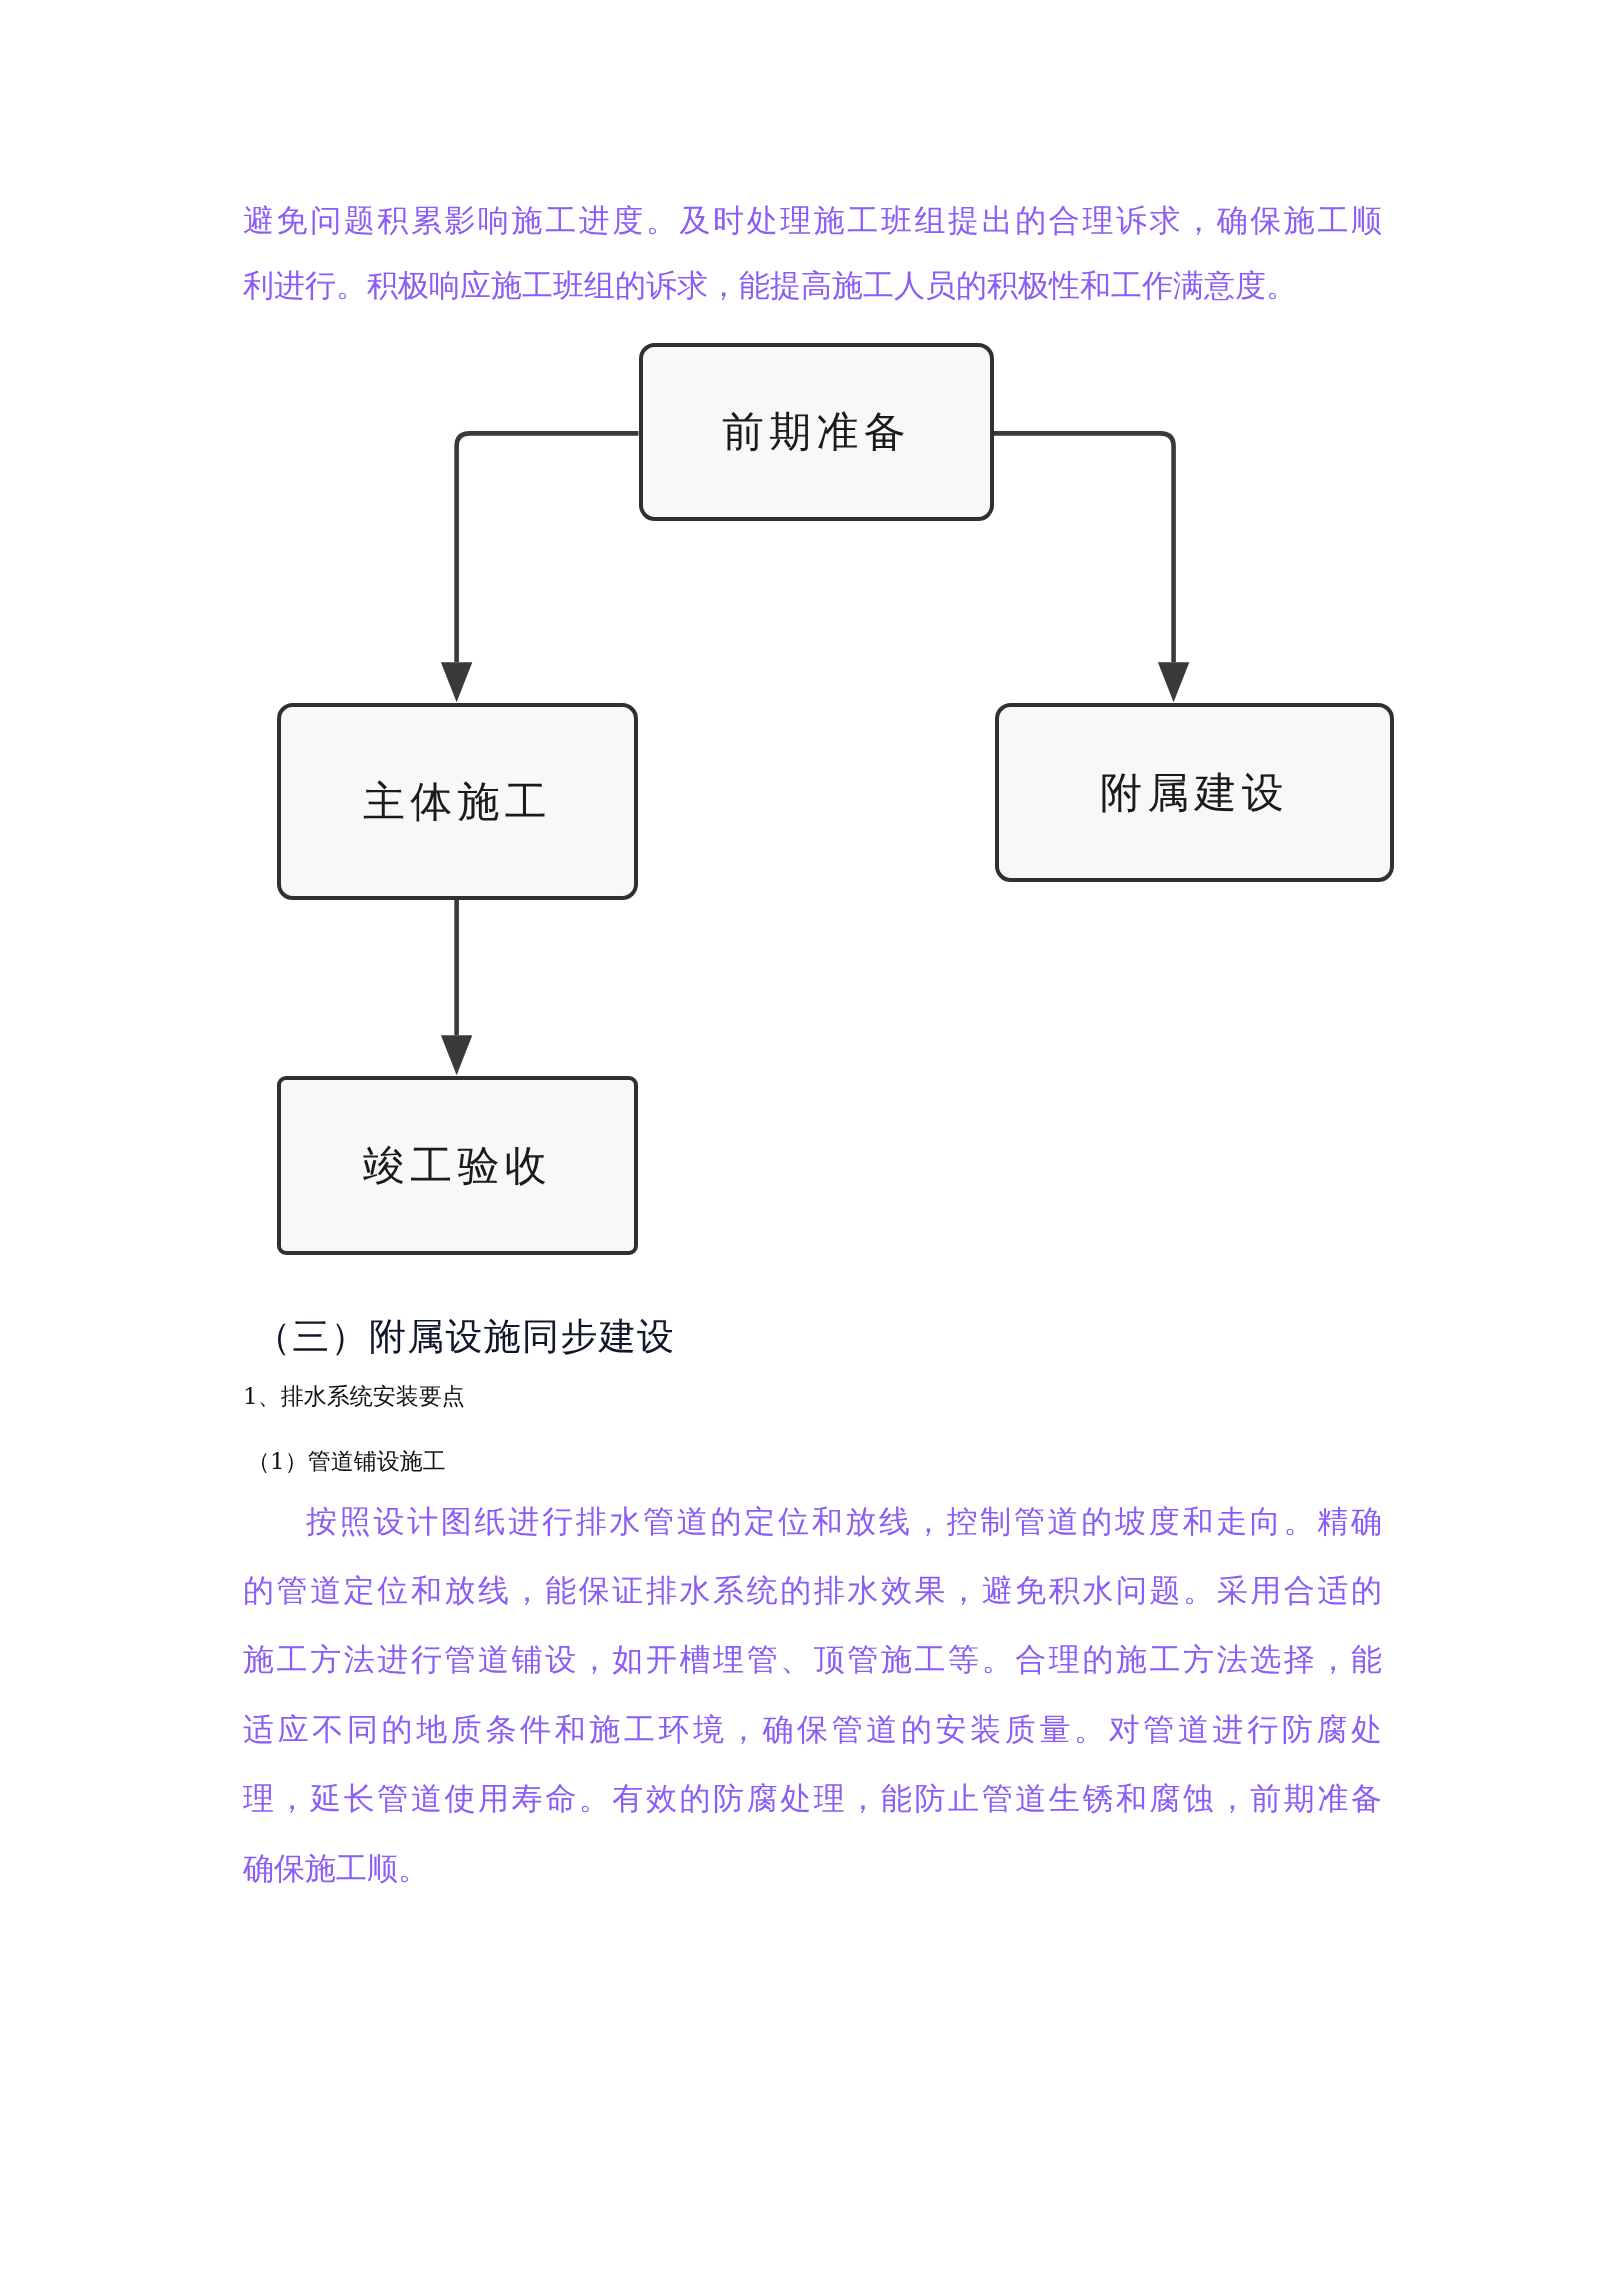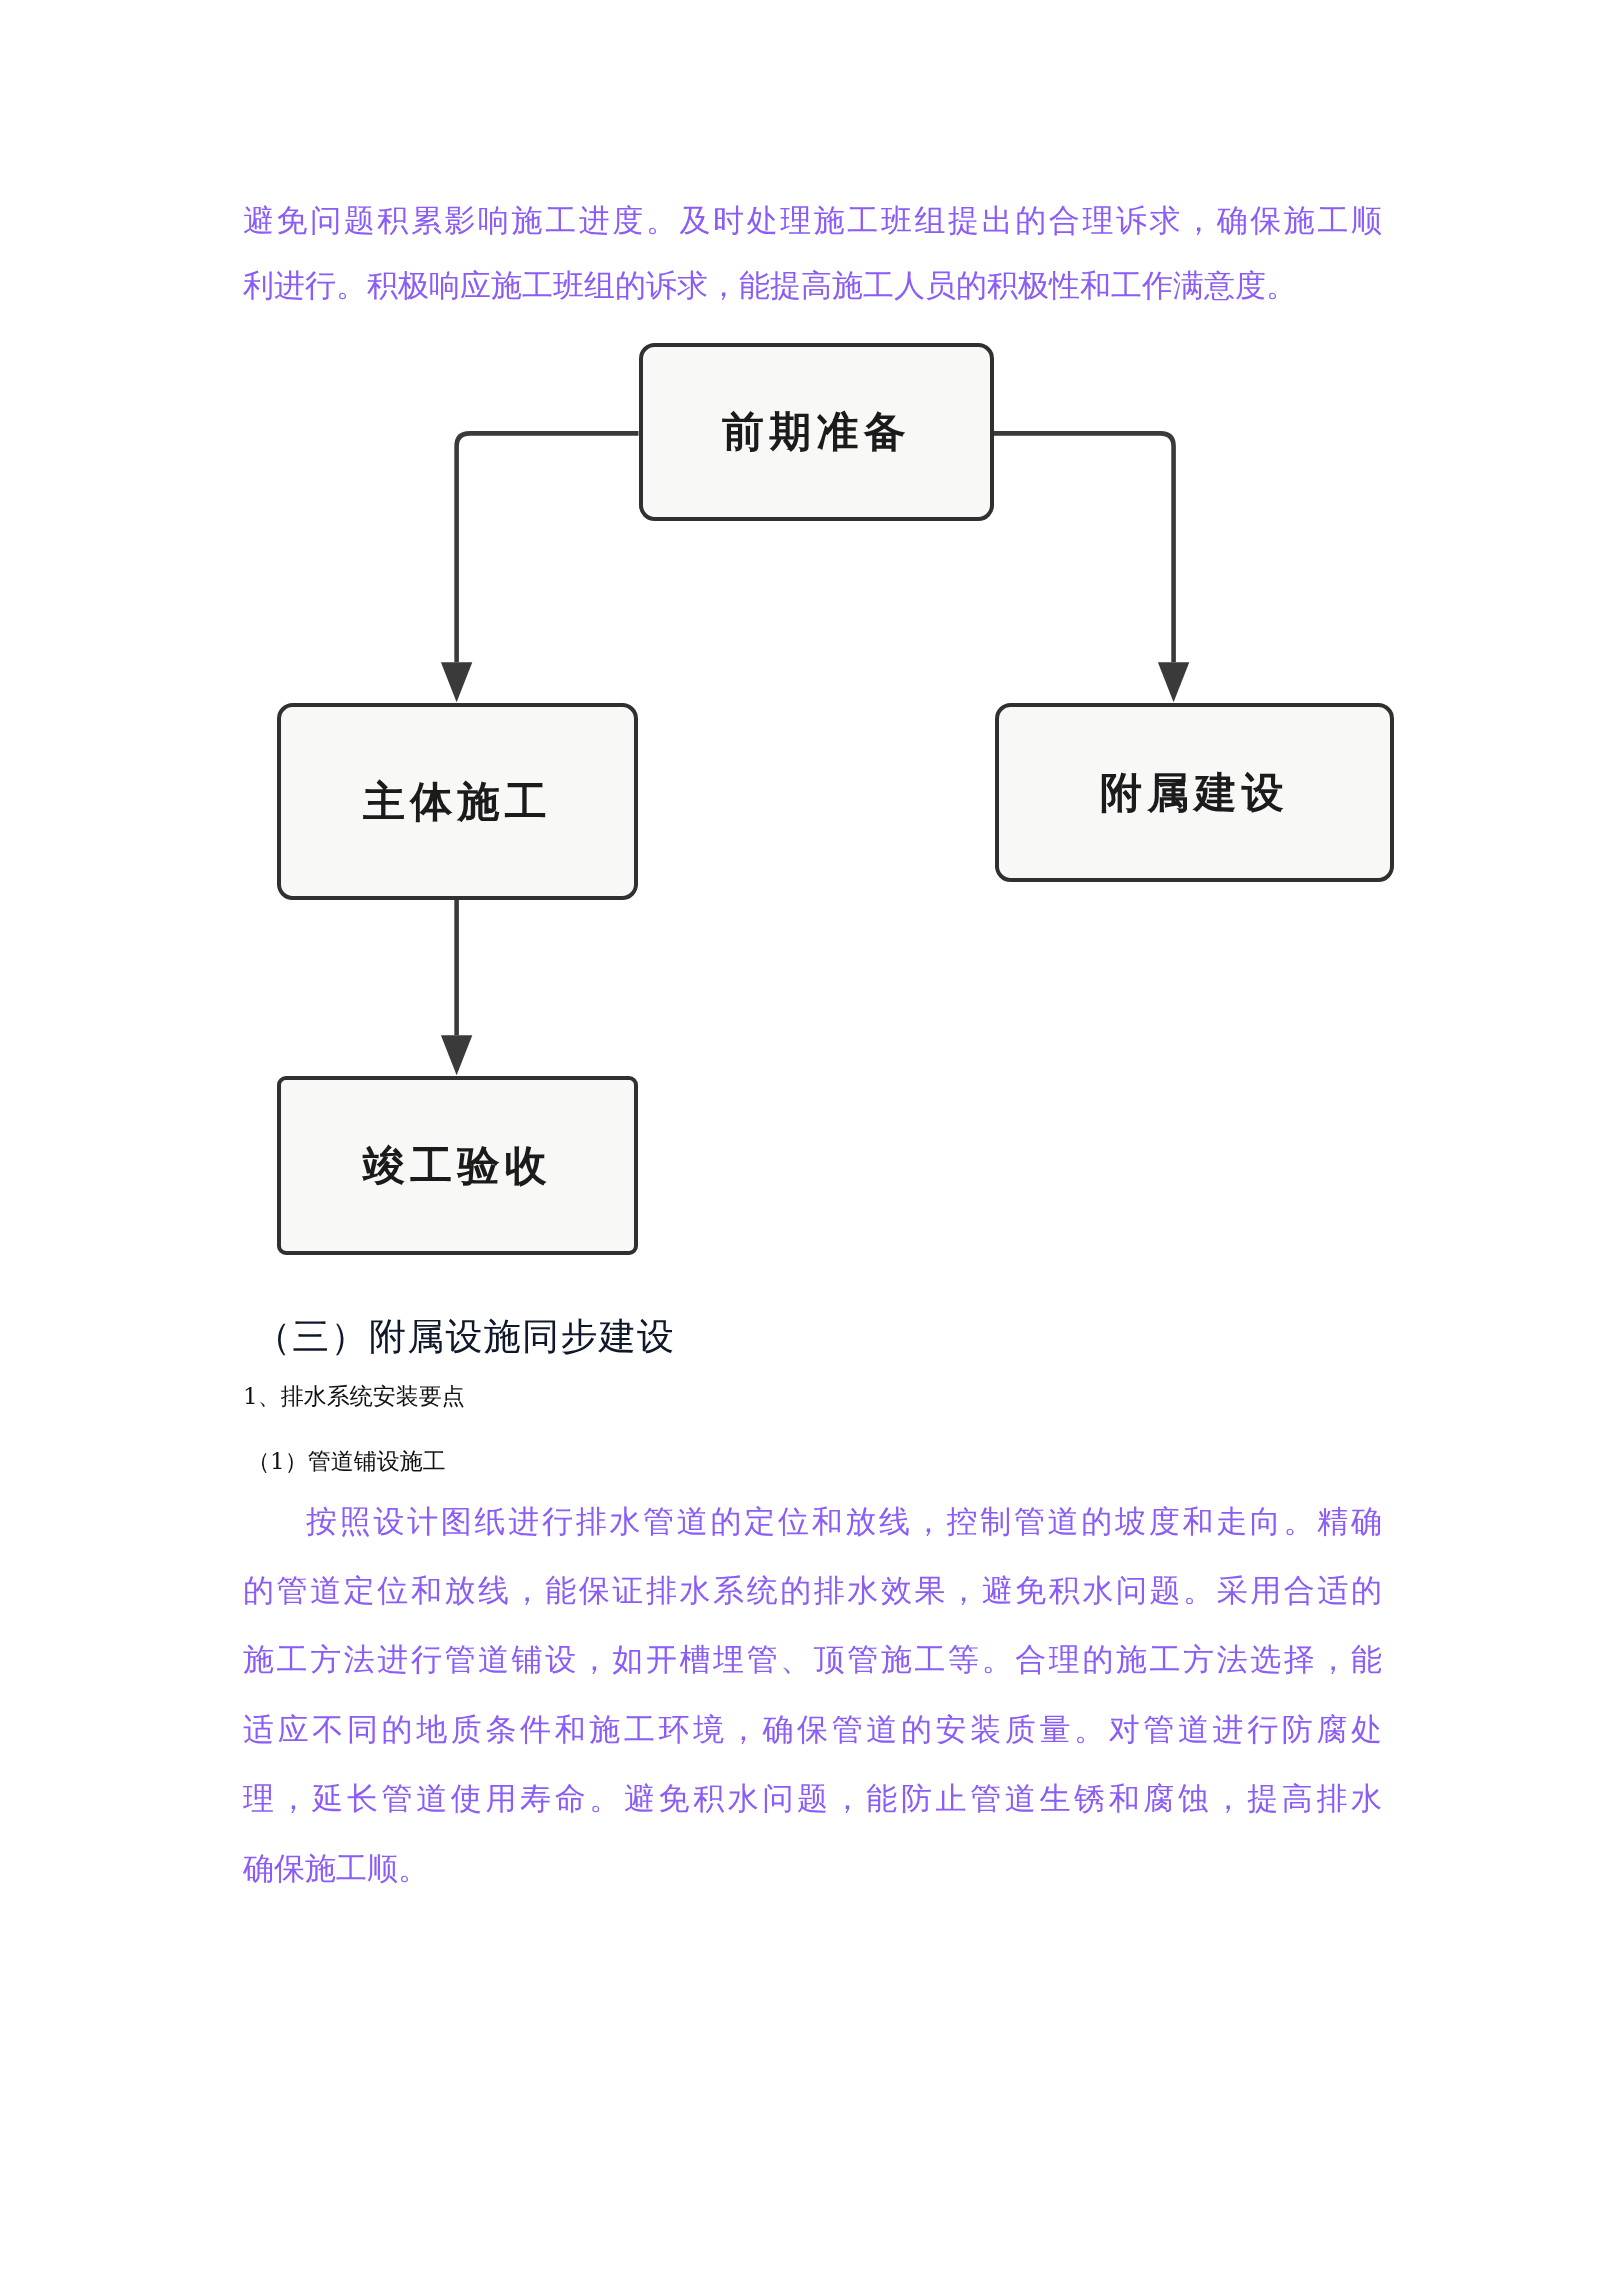--- a/index.html
+++ b/index.html
@@ -19,21 +19,21 @@
   
   .sec-heading{
     position:absolute;left:254px;top:1311px;font-size:37px;line-height:52px;
     letter-spacing:1.3px;color:#0f172a;white-space:nowrap;
   }
   .sub-item{position:absolute;font-size:23px;line-height:46px;white-space:nowrap;color:#111111;}
   
   .flow-node{
     position:absolute;background:#f8f8f6;border:4.6px solid #303030;border-radius:15.7px;
     display:flex;align-items:center;justify-content:center;
-    font-size:42px;font-weight:bold;letter-spacing:5.2px;color:#1b1b1b;
+    font-size:42px;font-weight:normal;letter-spacing:5.2px;color:#1b1b1b;
     box-sizing:border-box;white-space:nowrap;
   }
   svg.connectors{position:absolute;left:0;top:0;pointer-events:none;}
 </style>
 </head>
 <body>
 
 <div class="textline introline just" style="top:188px;">避免问题积累影响施工进度。及时处理施工班组提出的合理诉求，确保施工顺</div>
 <div class="textline introline" style="top:253px;">利进行。积极响应施工班组的诉求，能提高施工人员的积极性和工作满意度。</div>
 
@@ -71,15 +71,15 @@
 <div class="sec-heading">（三）附属设施同步建设</div>
 
 <div class="sub-item" style="left:243px;top:1373px;">1、排水系统安装要点</div>
 
 <div class="sub-item" style="left:247px;top:1438px;">（1）管道铺设施工</div>
 
 <div class="textline just" style="top:1487px;text-indent:63px;">按照设计图纸进行排水管道的定位和放线，控制管道的坡度和走向。精确</div>
 <div class="textline just" style="top:1556px;">的管道定位和放线，能保证排水系统的排水效果，避免积水问题。采用合适的</div>
 <div class="textline just" style="top:1625px;">施工方法进行管道铺设，如开槽埋管、顶管施工等。合理的施工方法选择，能</div>
 <div class="textline just" style="top:1695px;">适应不同的地质条件和施工环境，确保管道的安装质量。对管道进行防腐处</div>
-<div class="textline just" style="top:1764px;">理，延长管道使用寿命。避免积水问题，能防止管道生锈和腐蚀，提高排水</div>
+<div class="textline just" style="top:1764px;">理，延长管道使用寿命。有效的防腐处理，能防止管道生锈和腐蚀，前期准备</div>
 <div class="textline" style="top:1834px;">确保施工顺。</div>
 
 
 </body></html>

